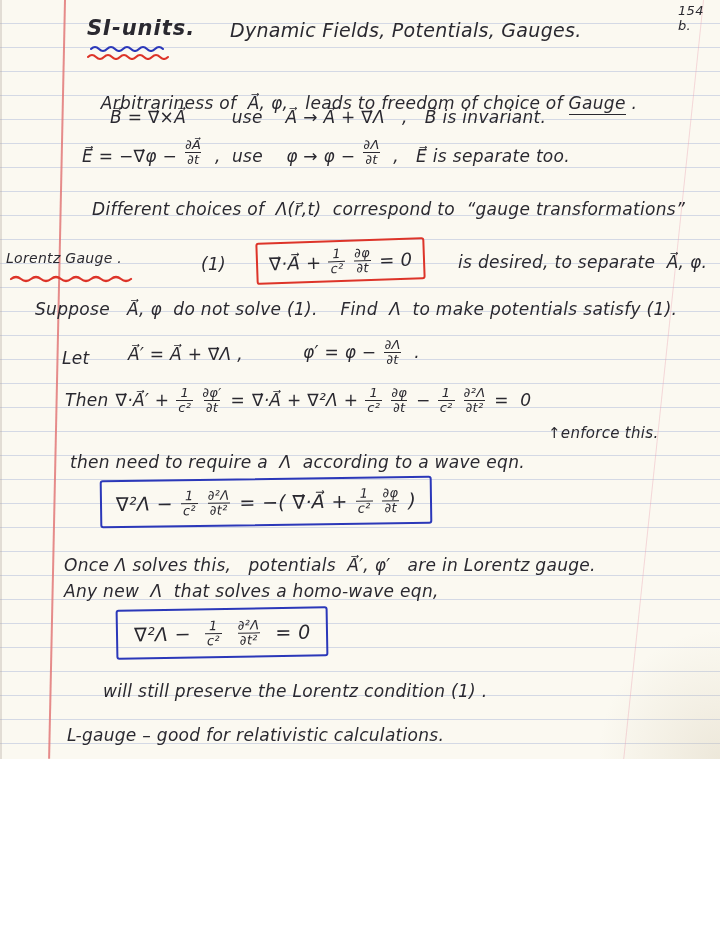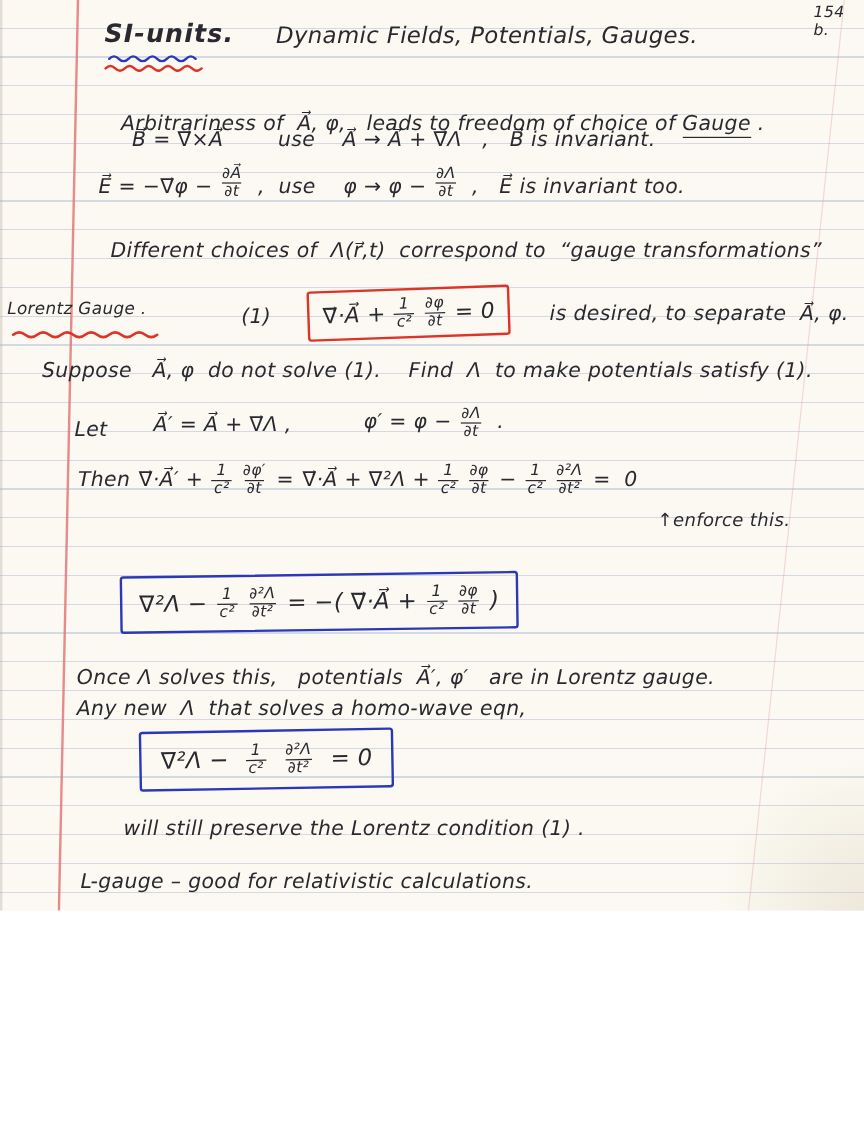--- a/index.html
+++ b/index.html
@@ -80,21 +80,21 @@
   </div>
 
   <div class="line" style="left:110px;top:107px;">B⃗ = ∇⃗×A⃗        use    A⃗ → A⃗ + ∇⃗Λ   ,   B⃗ is invariant.</div>
 
   <div class="row eqe-row">
     <span>E⃗ = −∇⃗φ −</span>
     <span class="frac"><span class="num">∂A⃗</span><span class="den">∂t</span></span>
     <span> ,  use   </span>
     <span>φ → φ −</span>
     <span class="frac"><span class="num">∂Λ</span><span class="den">∂t</span></span>
-    <span> ,   E⃗ is invariant too.</span>
+    <span> ,   E⃗ is separate too.</span>
   </div>
 
   <div class="line" style="left:92px;top:199px;">Different choices of  Λ(r⃗,t)  correspond to  “gauge transformations”</div>
 
   <div class="lorentz-row">
     <span class="lorentz-label">Lorentz Gauge .</span>
     <svg class="wavy" style="left:8px;top:36px;" width="130" height="9" viewBox="0 0 130 9">
       <path d="M3 5 Q8 1 13 5 T23 5 T33 5 T43 5 T53 5 T63 5 T73 5 T83 5 T93 5 T103 5 T113 5 T123 5" fill="none" stroke-width="2.2" stroke-linecap="round" stroke="#dd3429"></path>
     </svg>
     <span class="lorentz-num">(1)</span>
@@ -133,20 +133,21 @@
     <span class="frac"><span class="num">1</span><span class="den">c²</span></span>
     <span class="frac"><span class="num">∂φ</span><span class="den">∂t</span></span>
     <span>−</span>
     <span class="frac"><span class="num">1</span><span class="den">c²</span></span>
     <span class="frac"><span class="num">∂²Λ</span><span class="den">∂t²</span></span>
     <span>=  0</span>
   </div>
 
   <div class="line enforce">↑enforce this.</div>
 
+  <div class="line" style="left:70px;top:452px;">then need to require a  Λ  according to a wave eqn.</div>
 
   <div class="bluebox bluebox1">
     <span>∇²Λ −</span>
     <span class="frac">
         <span class="num">1</span>
         <span class="den">c²</span>
       </span>
     <span class="frac">
         <span class="num">∂²Λ</span>
         <span class="den">∂t²</span>

